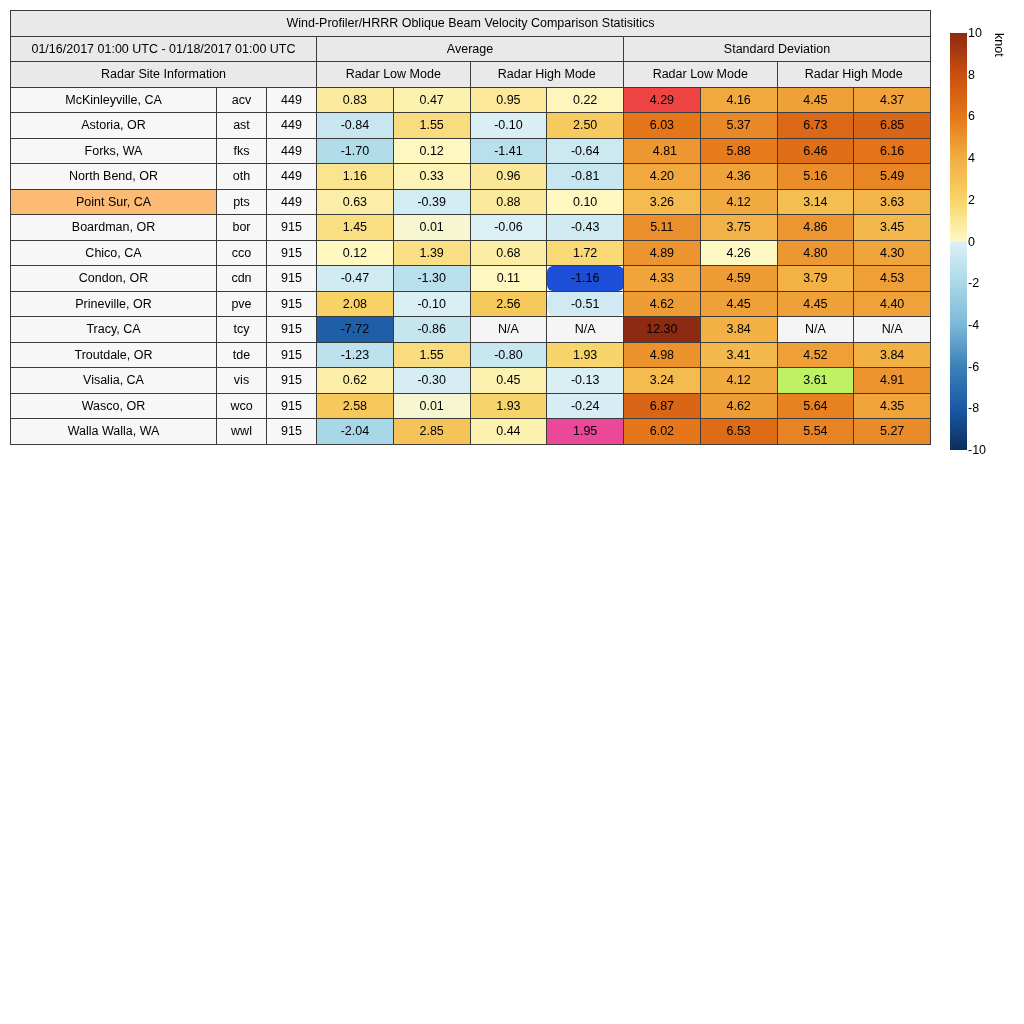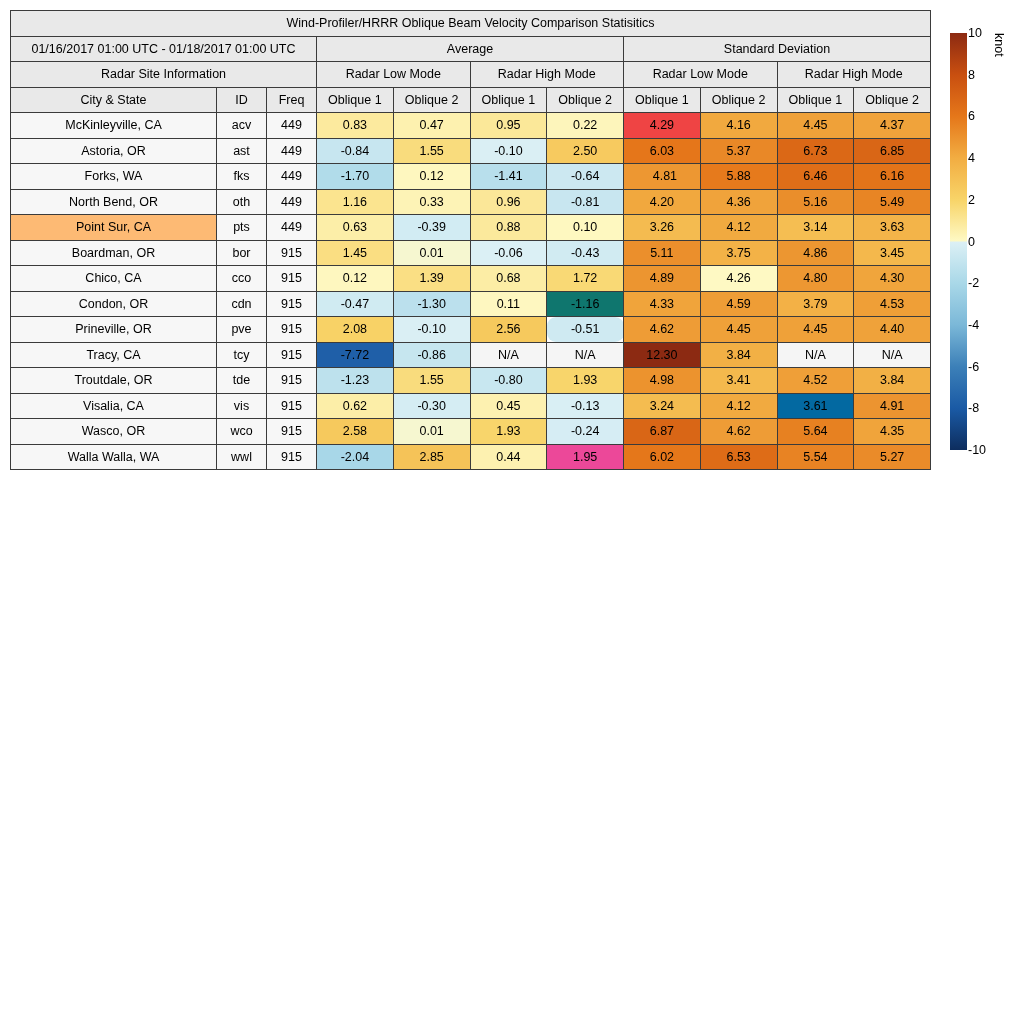--- a/index.html
+++ b/index.html
@@ -74,33 +74,20 @@
         <td colspan="4" style="background: rgb(233, 233, 233); margin-left: 15px;">Average</td>
         <td colspan="4" style="background: rgb(233, 233, 233);">Standard Deviation</td>
       </tr>
       <tr>
         <td colspan="3" style="background: rgb(233, 233, 233);">Radar Site Information</td>
         <td colspan="2" style="background: rgb(233, 233, 233);">Radar Low Mode</td>
         <td colspan="2" style="background: rgb(233, 233, 233);">Radar High Mode</td>
         <td colspan="2" style="background: rgb(233, 233, 233);">Radar Low Mode</td>
         <td colspan="2" style="background: rgb(233, 233, 233);">Radar High Mode</td>
       </tr>
-      <tr>
-        <td style="background: rgb(233, 233, 233);">City &amp; State</td>
-        <td style="background: rgb(233, 233, 233);">ID</td>
-        <td style="background: rgb(233, 233, 233);">Freq</td>
-        <td style="background: rgb(233, 233, 233);">Oblique 1</td>
-        <td style="background: rgb(233, 233, 233);">Oblique 2</td>
-        <td style="background: rgb(233, 233, 233);">Oblique 1</td>
-        <td style="background: rgb(233, 233, 233);">Oblique 2</td>
-        <td style="background: rgb(233, 233, 233);">Oblique 1</td>
-        <td style="background: rgb(233, 233, 233);">Oblique 2</td>
-        <td style="background: rgb(233, 233, 233);">Oblique 1</td>
-        <td style="background: rgb(233, 233, 233);">Oblique 2</td>
-      </tr>
     </thead>
     <tbody>
         <tr>
           <td class="site" style="background: rgb(247, 247, 247);">McKinleyville, CA</td>
           <td class="site" style="background: rgb(247, 247, 247);">acv</td>
           <td class="site" style="background: rgb(247, 247, 247);">449</td>
           <td class="val" style="background: rgb(252, 234, 158);">0.83</td>
           <td class="val" style="background: rgb(253, 241, 175);">0.47</td>
           <td class="val" style="background: rgb(251, 232, 153);">0.95</td>
           <td class="val" style="background: rgb(253, 245, 187);">0.22</td>
@@ -187,21 +174,21 @@
           <td class="val" style="background: rgb(237, 151, 50);">4.80</td>
           <td class="val" style="background: rgb(240, 165, 60);">4.30</td>
         </tr>
         <tr>
           <td class="site" style="background: rgb(247, 247, 247);">Condon, OR</td>
           <td class="site" style="background: rgb(247, 247, 247);">cdn</td>
           <td class="site" style="background: rgb(247, 247, 247);">915</td>
           <td class="val" style="background: rgb(208, 235, 242);">-0.47</td>
           <td class="val" style="background: rgb(187, 224, 237);">-1.30</td>
           <td class="val" style="background: rgb(254, 247, 192);">0.11</td>
-          <td class="val" style="background: #0f766e;">-1.16</td>
+          <td class="val" style="background: #1d4ed8; border-radius: 6px;">-1.16</td>
           <td class="val" style="background: rgb(240, 164, 59);">4.33</td>
           <td class="val" style="background: rgb(238, 157, 54);">4.59</td>
           <td class="val" style="background: rgb(243, 177, 70);">3.79</td>
           <td class="val" style="background: rgb(239, 159, 55);">4.53</td>
         </tr>
         <tr>
           <td class="site" style="background: rgb(247, 247, 247);">Prineville, OR</td>
           <td class="site" style="background: rgb(247, 247, 247);">pve</td>
           <td class="site" style="background: rgb(247, 247, 247);">915</td>
           <td class="val" style="background: rgb(248, 210, 102);">2.08</td>
@@ -242,21 +229,21 @@
         <tr>
           <td class="site" style="background: rgb(247, 247, 247);">Visalia, CA</td>
           <td class="site" style="background: rgb(247, 247, 247);">vis</td>
           <td class="site" style="background: rgb(247, 247, 247);">915</td>
           <td class="val" style="background: rgb(252, 238, 168);">0.62</td>
           <td class="val" style="background: rgb(213, 237, 243);">-0.30</td>
           <td class="val" style="background: rgb(253, 241, 176);">0.45</td>
           <td class="val" style="background: rgb(217, 239, 244);">-0.13</td>
           <td class="val" style="background: rgb(244, 188, 80);">3.24</td>
           <td class="val" style="background: rgb(241, 170, 64);">4.12</td>
-          <td class="val" style="background: #0369a1;">3.61</td>
+          <td class="val" style="background: #bef264;">3.61</td>
           <td class="val" style="background: rgb(236, 148, 48);">4.91</td>
         </tr>
         <tr>
           <td class="site" style="background: rgb(247, 247, 247);">Wasco, OR</td>
           <td class="site" style="background: rgb(247, 247, 247);">wco</td>
           <td class="site" style="background: rgb(247, 247, 247);">915</td>
           <td class="val" style="background: rgb(246, 201, 93);">2.58</td>
           <td class="val" style="background: rgb(246, 247, 208);">0.01</td>
           <td class="val" style="background: rgb(248, 213, 107);">1.93</td>
           <td class="val" style="background: rgb(214, 237, 244);">-0.24</td>

